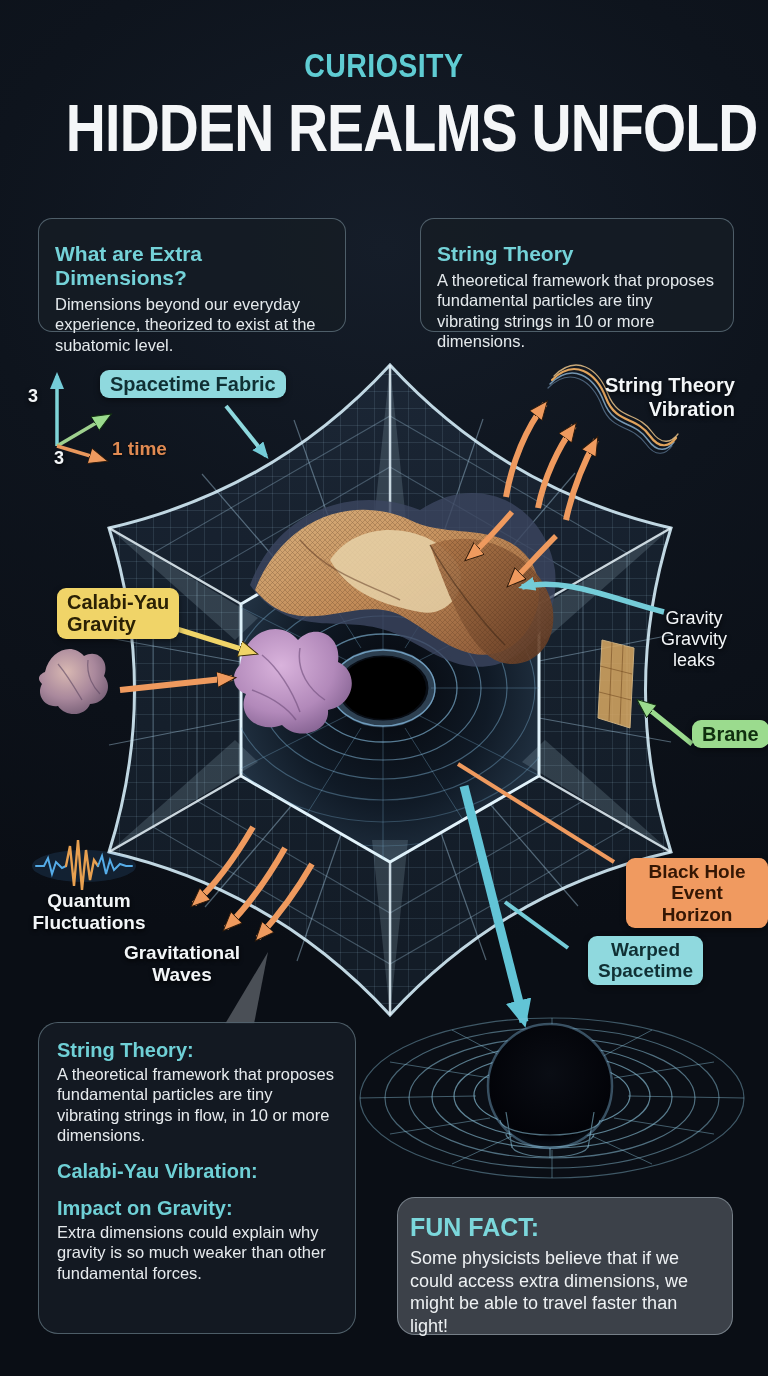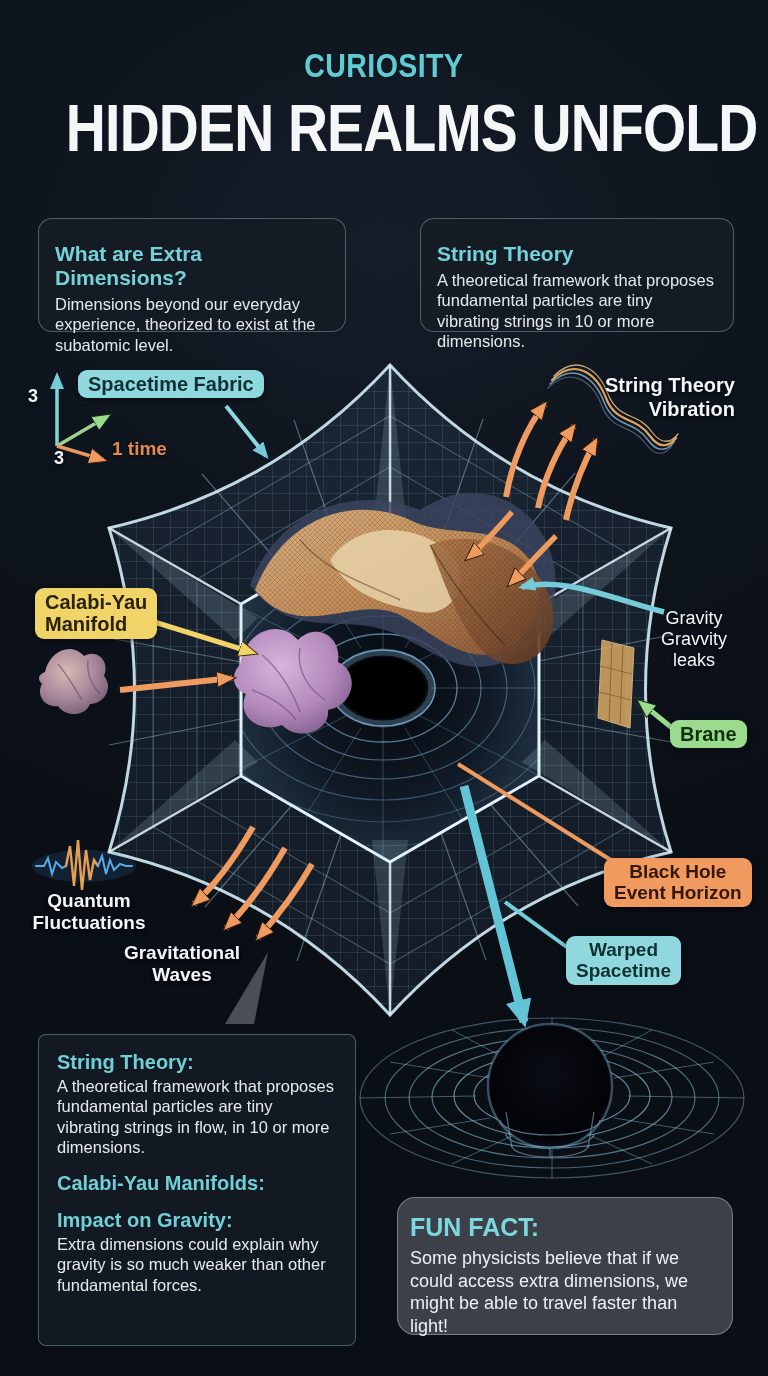--- a/index.html
+++ b/index.html
@@ -20,32 +20,33 @@
   .info-box{
     background:rgba(21,28,37,.85);border:1.5px solid rgba(160,188,200,.42);
     border-radius:14px;padding:23px 16px;box-sizing:border-box;
   }
   .info-box .box-title{color:#74d2d8;font-weight:bold;font-size:21px;margin:0 0 4px 0;}
   .info-box .box-body{font-size:16.5px;line-height:1.24;color:#e4e9ec;}
   .pill{
     display:inline-block;font-weight:bold;border-radius:9px;padding:3px 10px;
     white-space:pre-line;text-align:center;line-height:1.12;
     box-shadow:0 2px 6px rgba(0,0,0,.45);
+    margin-left:22px;
   }
   .pill-teal{background:#8fd9de;color:#103034;}
   .pill-yellow{background:#f0d468;color:#2b2105;}
   .pill-green{background:#9bdb8e;color:#10300f;}
   .pill-orange{background:#f09a60;color:#351704;}
   .wlabel{
     color:#f3f6f8;font-weight:bold;white-space:pre-line;text-align:center;line-height:1.18;
     text-shadow:0 2px 4px rgba(0,0,0,.85);
   }
   .detail-box{
     background:rgba(20,27,36,.88);border:1.5px solid rgba(160,188,200,.42);
-    border-radius:8px;padding:16px 18px;box-sizing:border-box;margin-top:12px;
+    border-radius:20px;padding:16px 18px;box-sizing:border-box;
   }
   .detail-box .sec{margin-bottom:14px;}
   .detail-box .sec:last-child{margin-bottom:0;}
   .detail-box .sec-heading{color:#6fd0d6;font-weight:bold;font-size:20px;margin-bottom:2px;}
   .detail-box .sec-body{font-size:16.5px;line-height:1.24;color:#e6eaed;}
   .funfact-box{
     background:rgba(64,69,76,.94);border:1.5px solid rgba(175,190,200,.5);
     border-radius:18px;padding:15px 12px;box-sizing:border-box;
   }
   .funfact-box .ff-heading{color:#7bd7db;font-weight:bold;font-size:25px;margin-bottom:5px;}
@@ -323,21 +324,21 @@
   <div class="abs wlabel" style="left:28px;top:386px;font-size:18px;">3</div>
   <div class="abs wlabel" style="left:54px;top:448px;font-size:18px;">3</div>
   <div class="abs" style="left:112px;top:438px;font-size:19px;font-weight:bold;color:#e08a52;text-shadow:0 1px 3px rgba(0,0,0,.8);">1 time</div>
 
   <div class="abs pill pill-teal" style="left:78px;top:370px;font-size:20px;">Spacetime Fabric</div>
 
   <div class="abs wlabel" style="left:575px;top:374px;width:160px;text-align:right;font-size:20px;">String Theory
 Vibration</div>
 
   <div class="abs pill pill-yellow" style="left:35px;top:588px;font-size:20px;text-align:left;">Calabi-Yau
-Manifold</div>
+Gravity</div>
 
   <div class="abs wlabel" style="left:650px;top:608px;width:88px;font-size:18px;font-weight:normal;">Gravity
 Gravvity
 leaks</div>
 
   <div class="abs pill pill-green" style="left:670px;top:720px;font-size:20px;">Brane</div>
 
   <div class="abs pill pill-orange" style="left:604px;top:858px;font-size:19px;">Black Hole
 Event Horizon</div>
 
@@ -349,21 +350,21 @@
 
   <div class="abs wlabel" style="left:118px;top:942px;width:128px;font-size:19px;">Gravitational
 Waves</div>
 
   <div class="abs detail-box" style="left:38px;top:1022px;width:318px;height:312px;">
     <div class="sec">
       <div class="sec-heading">String Theory:</div>
       <div class="sec-body">A theoretical framework that proposes fundamental particles are tiny vibrating strings in flow, in 10 or more dimensions.</div>
     </div>
     <div class="sec">
-      <div class="sec-heading">Calabi-Yau Manifolds:</div>
+      <div class="sec-heading">Calabi-Yau Vibration:</div>
     </div>
     <div class="sec">
       <div class="sec-heading">Impact on Gravity:</div>
       <div class="sec-body">Extra dimensions could explain why gravity is so much weaker than other fundamental forces.</div>
     </div>
   </div>
 
   <div class="abs funfact-box" style="left:397px;top:1197px;width:336px;height:138px;">
     <div class="ff-heading">FUN FACT:</div>
     <div class="ff-body">Some physicists believe that if we could access extra dimensions, we might be able to travel faster than light!</div>

